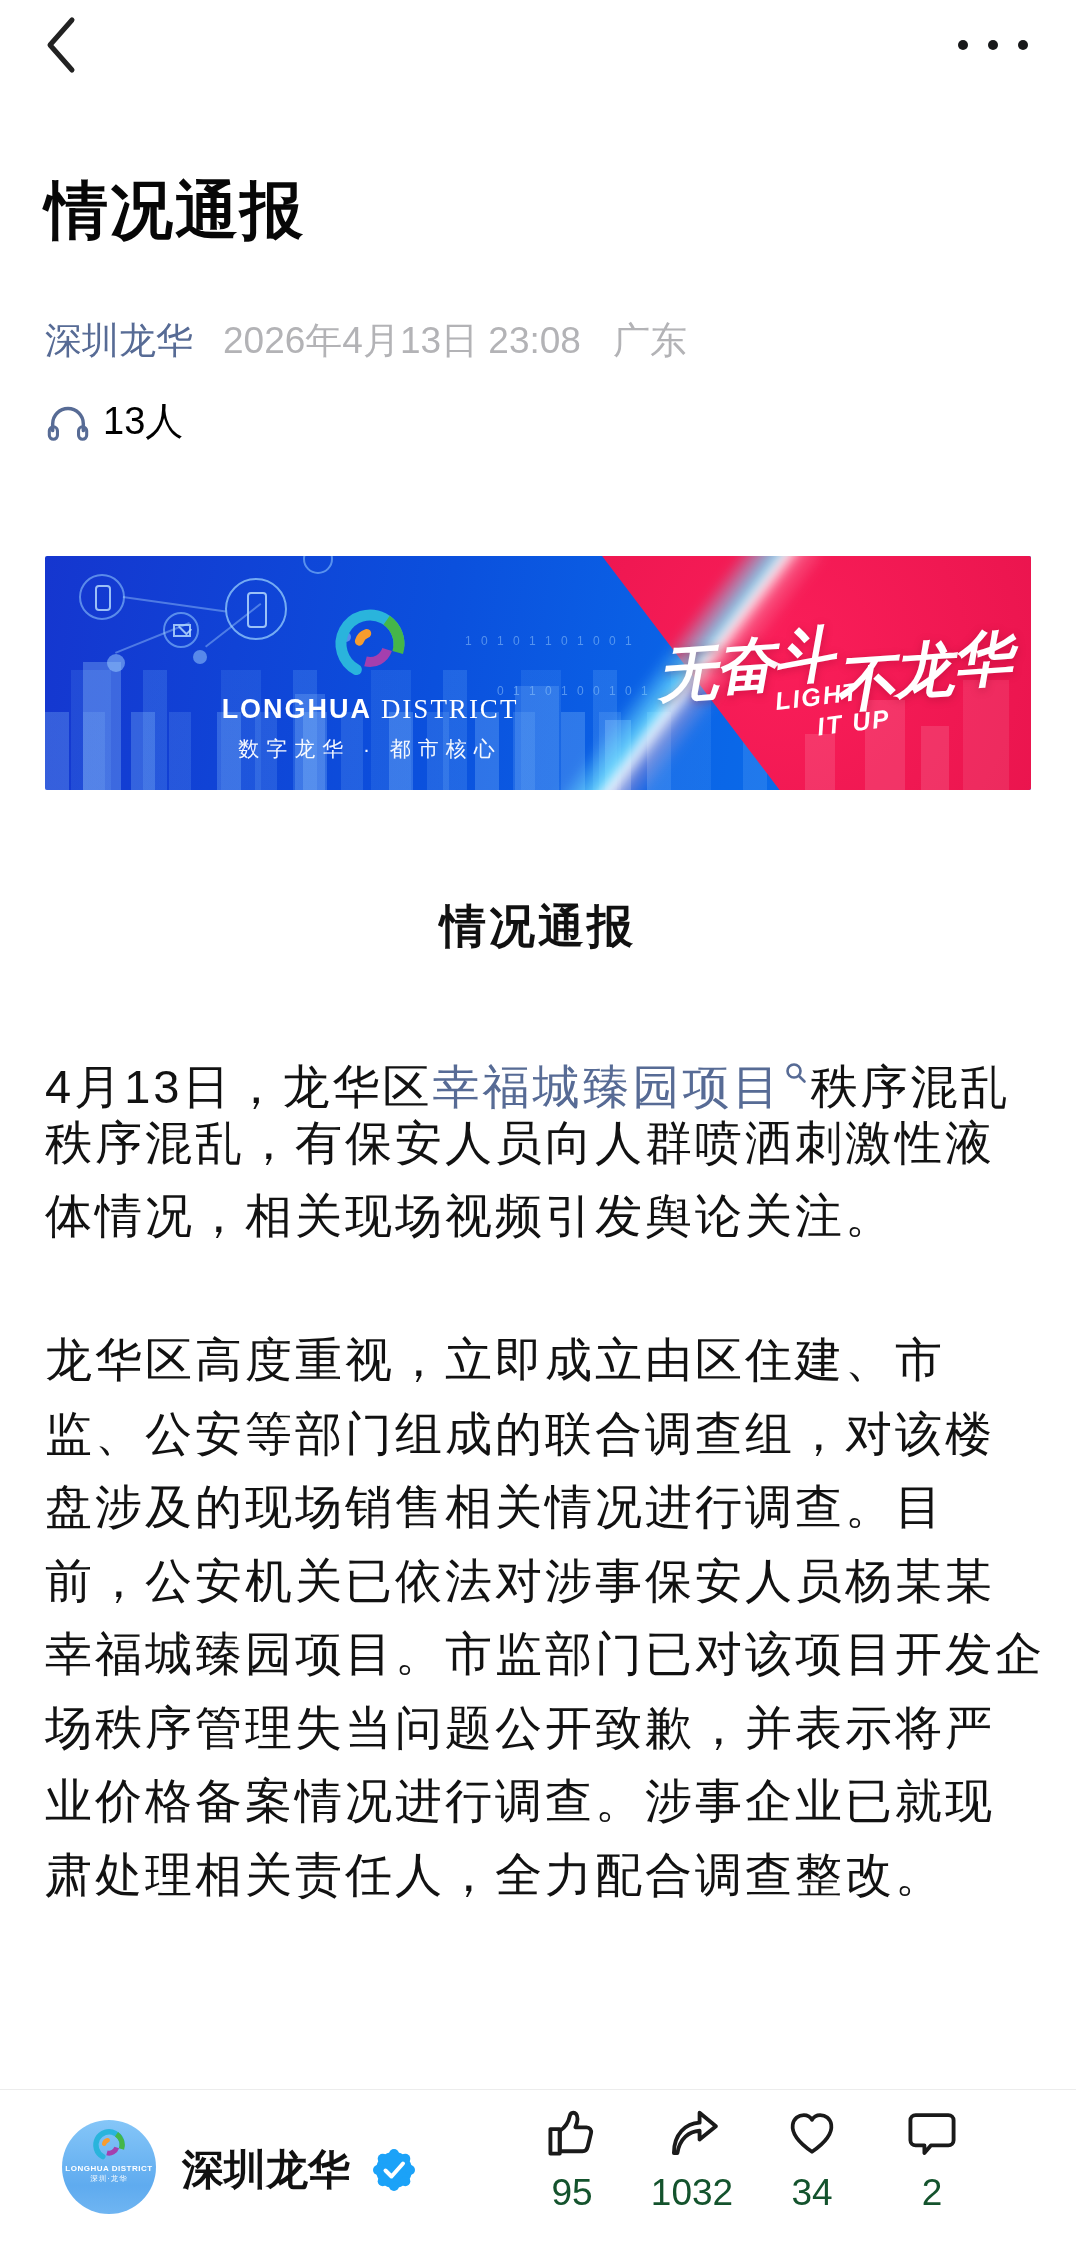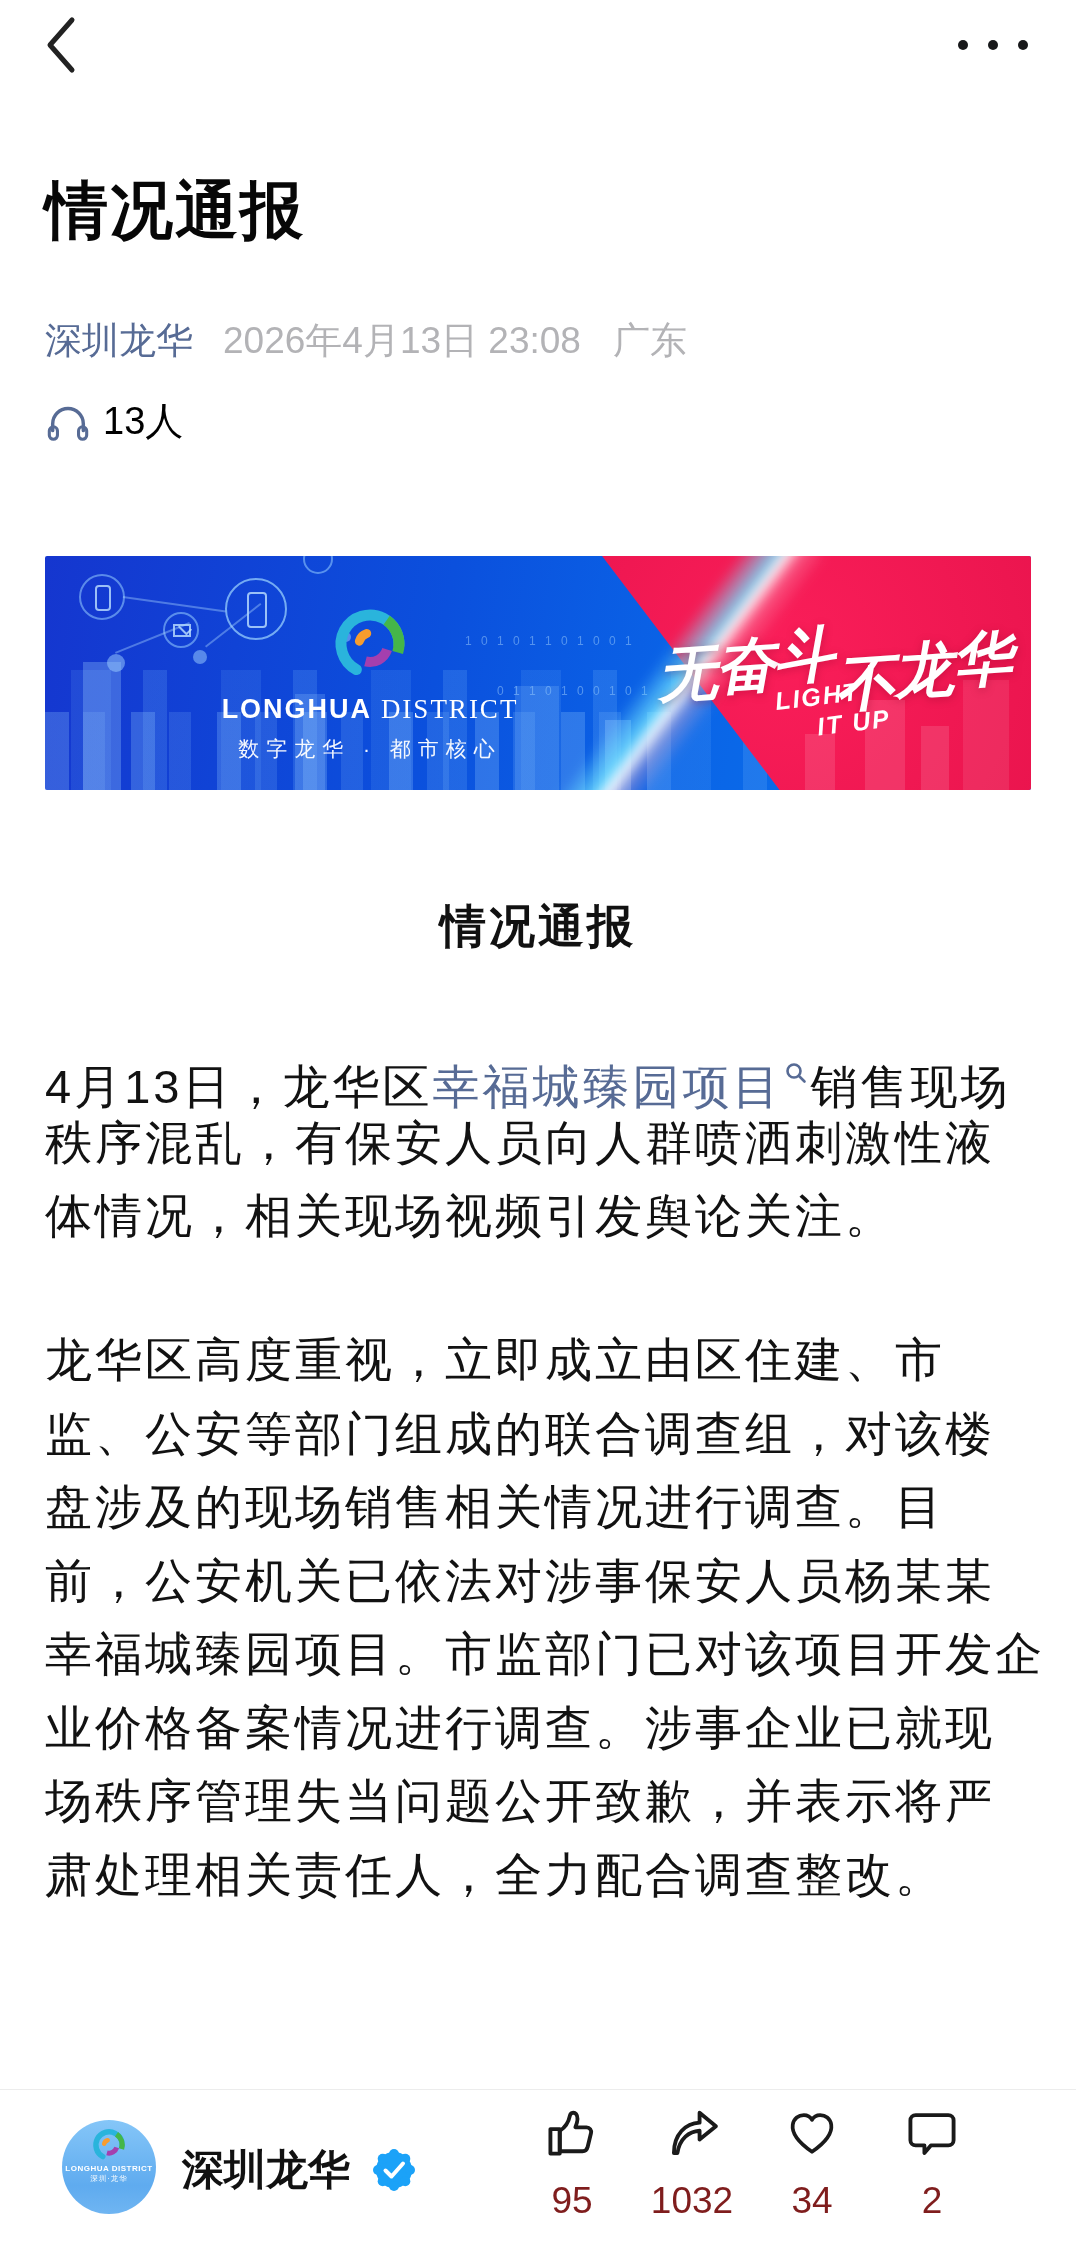--- a/index.html
+++ b/index.html
@@ -68,21 +68,21 @@
   .footer { position:absolute; left:0; top:2089px; width:1076px; height:160px; background:#fff; border-top:1px solid #ececec; }
   .avatar { position:absolute; left:62px; top:30px; width:94px; height:94px; border-radius:50%; overflow:hidden; cursor:pointer;
             background:linear-gradient(180deg,#85c6f8 0%,#5fabef 70%,#6fb5f2 100%); text-align:center; color:#fff; }
   .avatar .logo-swirl { margin:6px auto 0; }
   .av-t1 { font-size:8px; font-weight:700; letter-spacing:.5px; line-height:10px; }
   .av-t2 { font-size:7.5px; letter-spacing:1px; line-height:10px; opacity:.95; }
   .acct-name { position:absolute; left:182px; top:52px; font-size:42px; font-weight:700; color:#111; cursor:pointer; }
   .badge { position:absolute; left:372px; top:58px; cursor:pointer; }
   .actions { position:absolute; left:512px; top:14px; width:500px; display:flex; }
   .action { width:120px; display:flex; flex-direction:column; align-items:center; cursor:pointer; }
-  .action .cnt { margin-top:20px; font-size:37px; color:#7f1d1d; }
+  .action .cnt { margin-top:12px; font-size:37px; color:#14532d; }
 </style>
 </head>
 <body>
 
 <div class="page">
 
   <div class="topnav">
     <div class="back-btn">
       <svg width="40" height="62" viewBox="0 0 40 62">
         <polyline points="30,6 8,31 30,56" fill="none" stroke="#222" stroke-width="5" stroke-linecap="round" stroke-linejoin="round"></polyline>
@@ -168,33 +168,33 @@
     <div class="slogan-en sl-en1">LIGHT</div>
     <div class="slogan-en sl-en2">IT UP</div>
   </div>
 
   <div class="subtitle">情况通报</div>
 
   <div class="para p1">
     <div class="pline"><span>4月13日，龙华区</span><span class="inline-link">幸福城臻园项目</span><span class="sup-search"><svg width="24" height="24" viewBox="0 0 24 24">
             <circle cx="10" cy="10" r="6.5" fill="none" stroke="#576b95" stroke-width="2.6"></circle>
             <line x1="15" y1="15" x2="20.5" y2="20.5" stroke="#576b95" stroke-width="2.6" stroke-linecap="round"></line>
-          </svg></span><span>销售现场</span></div>
+          </svg></span><span>秩序混乱</span></div>
     <div class="pline">秩序混乱，有保安人员向人群喷洒刺激性液</div>
     <div class="pline">体情况，相关现场视频引发舆论关注。</div>
   </div>
 
   <div class="para p2">
     <div class="pline">龙华区高度重视，立即成立由区住建、市</div>
     <div class="pline">监、公安等部门组成的联合调查组，对该楼</div>
     <div class="pline">盘涉及的现场销售相关情况进行调查。目</div>
     <div class="pline">前，公安机关已依法对涉事保安人员杨某某</div>
     <div class="pline">幸福城臻园项目。市监部门已对该项目开发企</div>
+    <div class="pline">场秩序管理失当问题公开致歉，并表示将严</div>
     <div class="pline">业价格备案情况进行调查。涉事企业已就现</div>
-    <div class="pline">场秩序管理失当问题公开致歉，并表示将严</div>
     <div class="pline">肃处理相关责任人，全力配合调查整改。</div>
   </div>
 
   <div class="footer">
     <div class="avatar">
       <svg class="logo-swirl" width="38" height="38" viewBox="0 0 84 84">
         <circle cx="42" cy="42" r="29" fill="none" stroke="#2ab4dc" stroke-width="12" pathLength="100" stroke-dasharray="68 32" transform="rotate(118 42 42)" stroke-linecap="round"></circle>
         <circle cx="42" cy="42" r="29" fill="none" stroke="#45b649" stroke-width="12" pathLength="100" stroke-dasharray="20 80" transform="rotate(-55 42 42)"></circle>
         <circle cx="42" cy="42" r="18" fill="none" stroke="#a43fae" stroke-width="11" pathLength="100" stroke-dasharray="24 76" transform="rotate(18 42 42)"></circle>
         <circle cx="42" cy="42" r="11" fill="none" stroke="#f79c2d" stroke-width="10" pathLength="100" stroke-dasharray="16 84" transform="rotate(195 42 42)" stroke-linecap="round"></circle>

